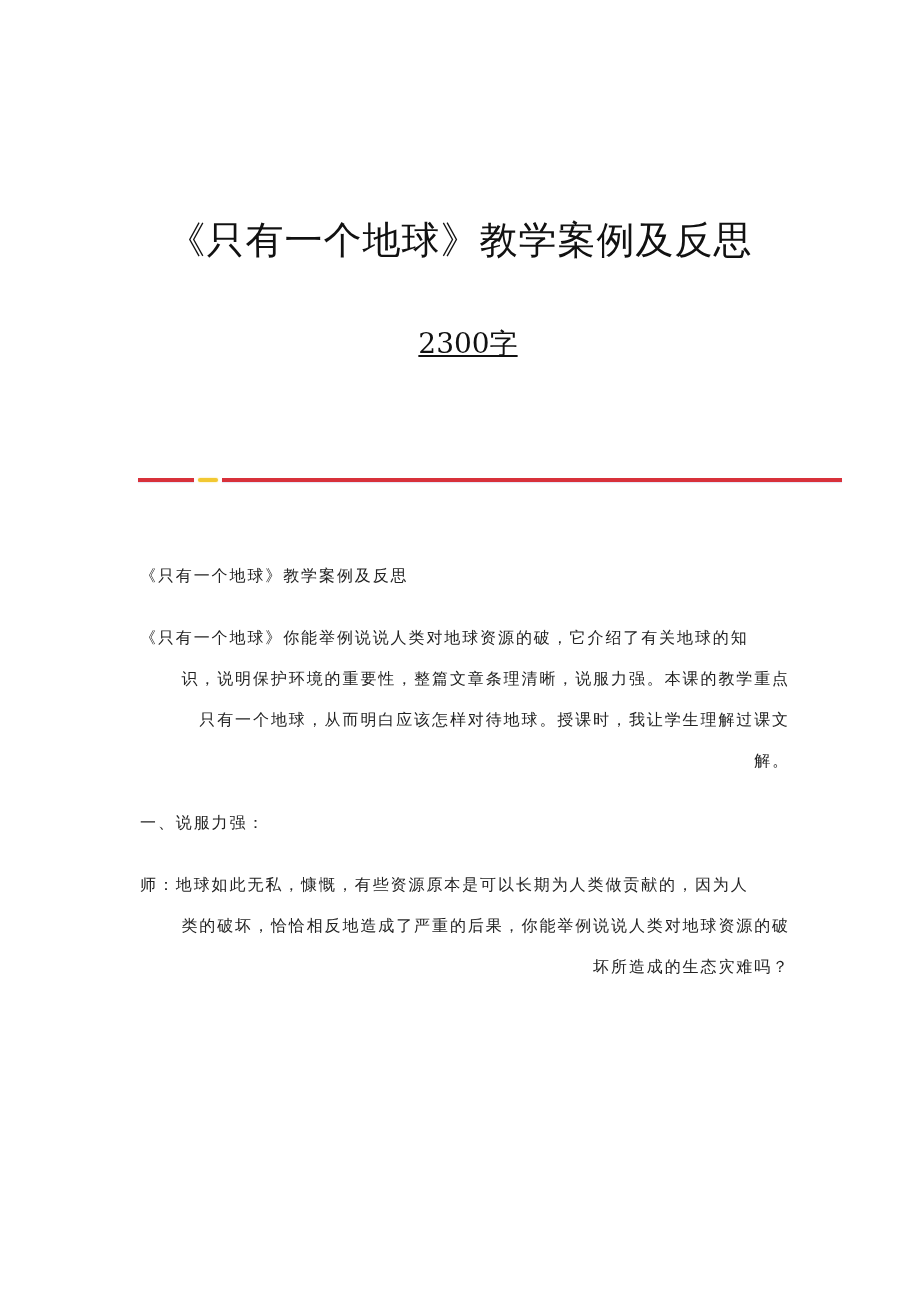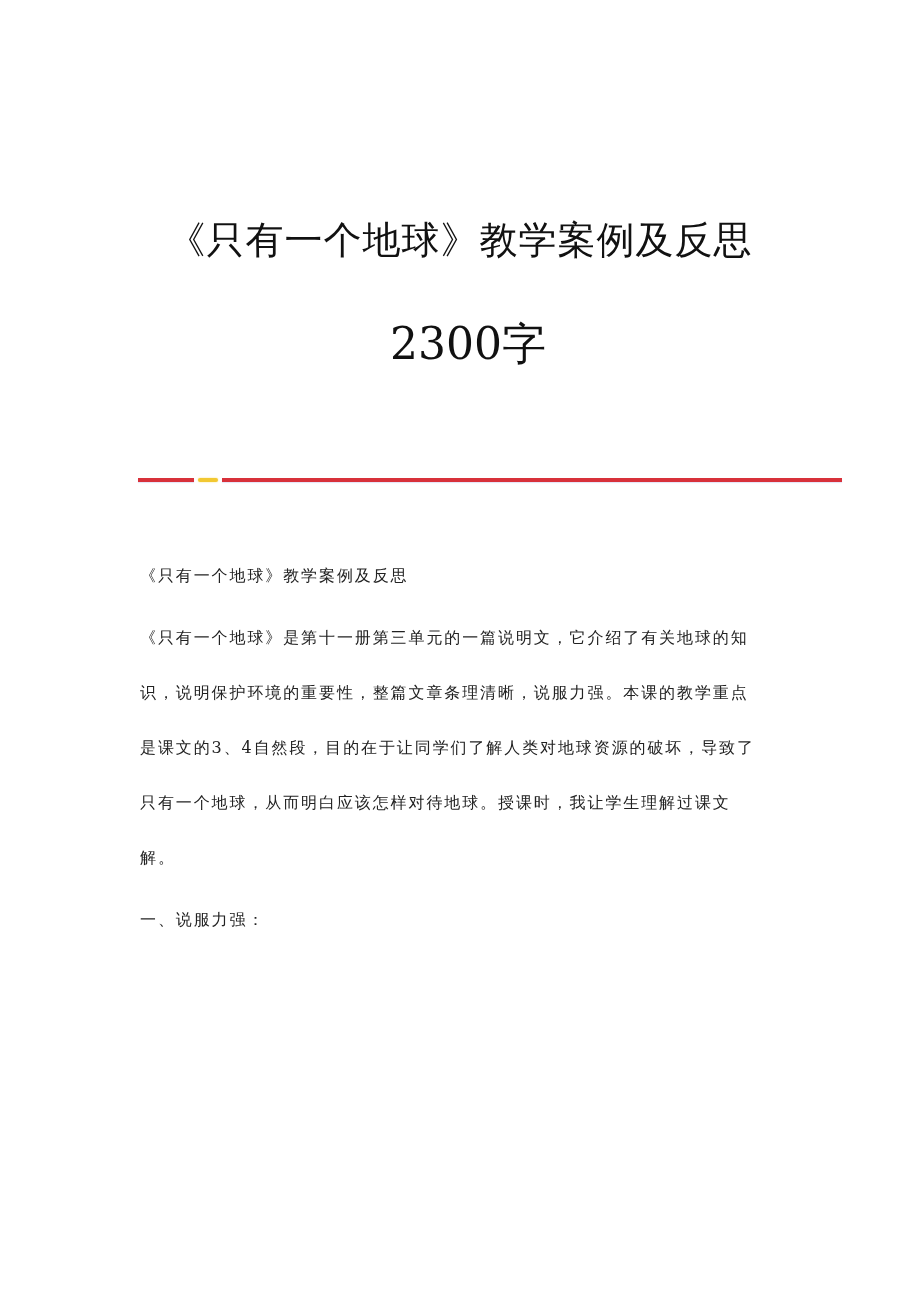--- a/index.html
+++ b/index.html
@@ -31,25 +31,26 @@
     }
     .title-line1 {
       font-size: 38px;
       line-height: 56px;
       letter-spacing: 1px;
       font-weight: normal;
       margin: 0;
       color: #111;
     }
     .title-line2 {
-      font-size: 44px;
+      font-size: 28px;
       line-height: 56px;
       margin: 48px 0 0 16px;
       font-weight: normal;
       color: #111;
+      text-decoration: underline;
     }
     .divider {
       position: absolute;
       left: 138px;
       top: 478px;
       width: 704px;
       height: 5px;
     }
     .divider-left {
       position: absolute;
@@ -90,21 +91,21 @@
     .line {
       margin: 0;
       line-height: 20px;
       white-space: nowrap;
       letter-spacing: 1.9px;
     }
     .para {
       margin: 0;
     }
     .gap-sub { margin-top: 42px; }
-    .para .line + .line { margin-top: 35px; }
+    .para .line + .line { margin-top: 21px; text-align: right; }
   </style>
 </head>
 <body>
 
 <div class="page">
 
   <div class="title-block">
     <h1 class="title-line1">《只有一个地球》教学案例及反思</h1>
     <h1 class="title-line2">2300字</h1>
   </div>
@@ -112,26 +113,30 @@
   <div class="divider">
     <div class="divider-left"></div>
     <div class="divider-ornament"></div>
     <div class="divider-right"></div>
   </div>
 
   <div class="body-text">
     <p class="line">《只有一个地球》教学案例及反思</p>
 
     <div class="para gap-sub">
-      <p class="line">《只有一个地球》是第十一册第三单元的一篇说明文，它介绍了有关地球的知</p>
+      <p class="line">《只有一个地球》你能举例说说人类对地球资源的破，它介绍了有关地球的知</p>
       <p class="line">识，说明保护环境的重要性，整篇文章条理清晰，说服力强。本课的教学重点</p>
-      <p class="line">是课文的3、4自然段，目的在于让同学们了解人类对地球资源的破坏，导致了</p>
       <p class="line">只有一个地球，从而明白应该怎样对待地球。授课时，我让学生理解过课文</p>
       <p class="line">解。</p>
     </div>
 
     <div class="para gap-sub">
       <p class="line">一、说服力强：</p>
     </div>
 
+    <div class="para gap-sub">
+      <p class="line">师：地球如此无私，慷慨，有些资源原本是可以长期为人类做贡献的，因为人</p>
+      <p class="line">类的破坏，恰恰相反地造成了严重的后果，你能举例说说人类对地球资源的破</p>
+      <p class="line">坏所造成的生态灾难吗？</p>
+    </div>
   </div>
 
 </div>
 
 </body></html>

